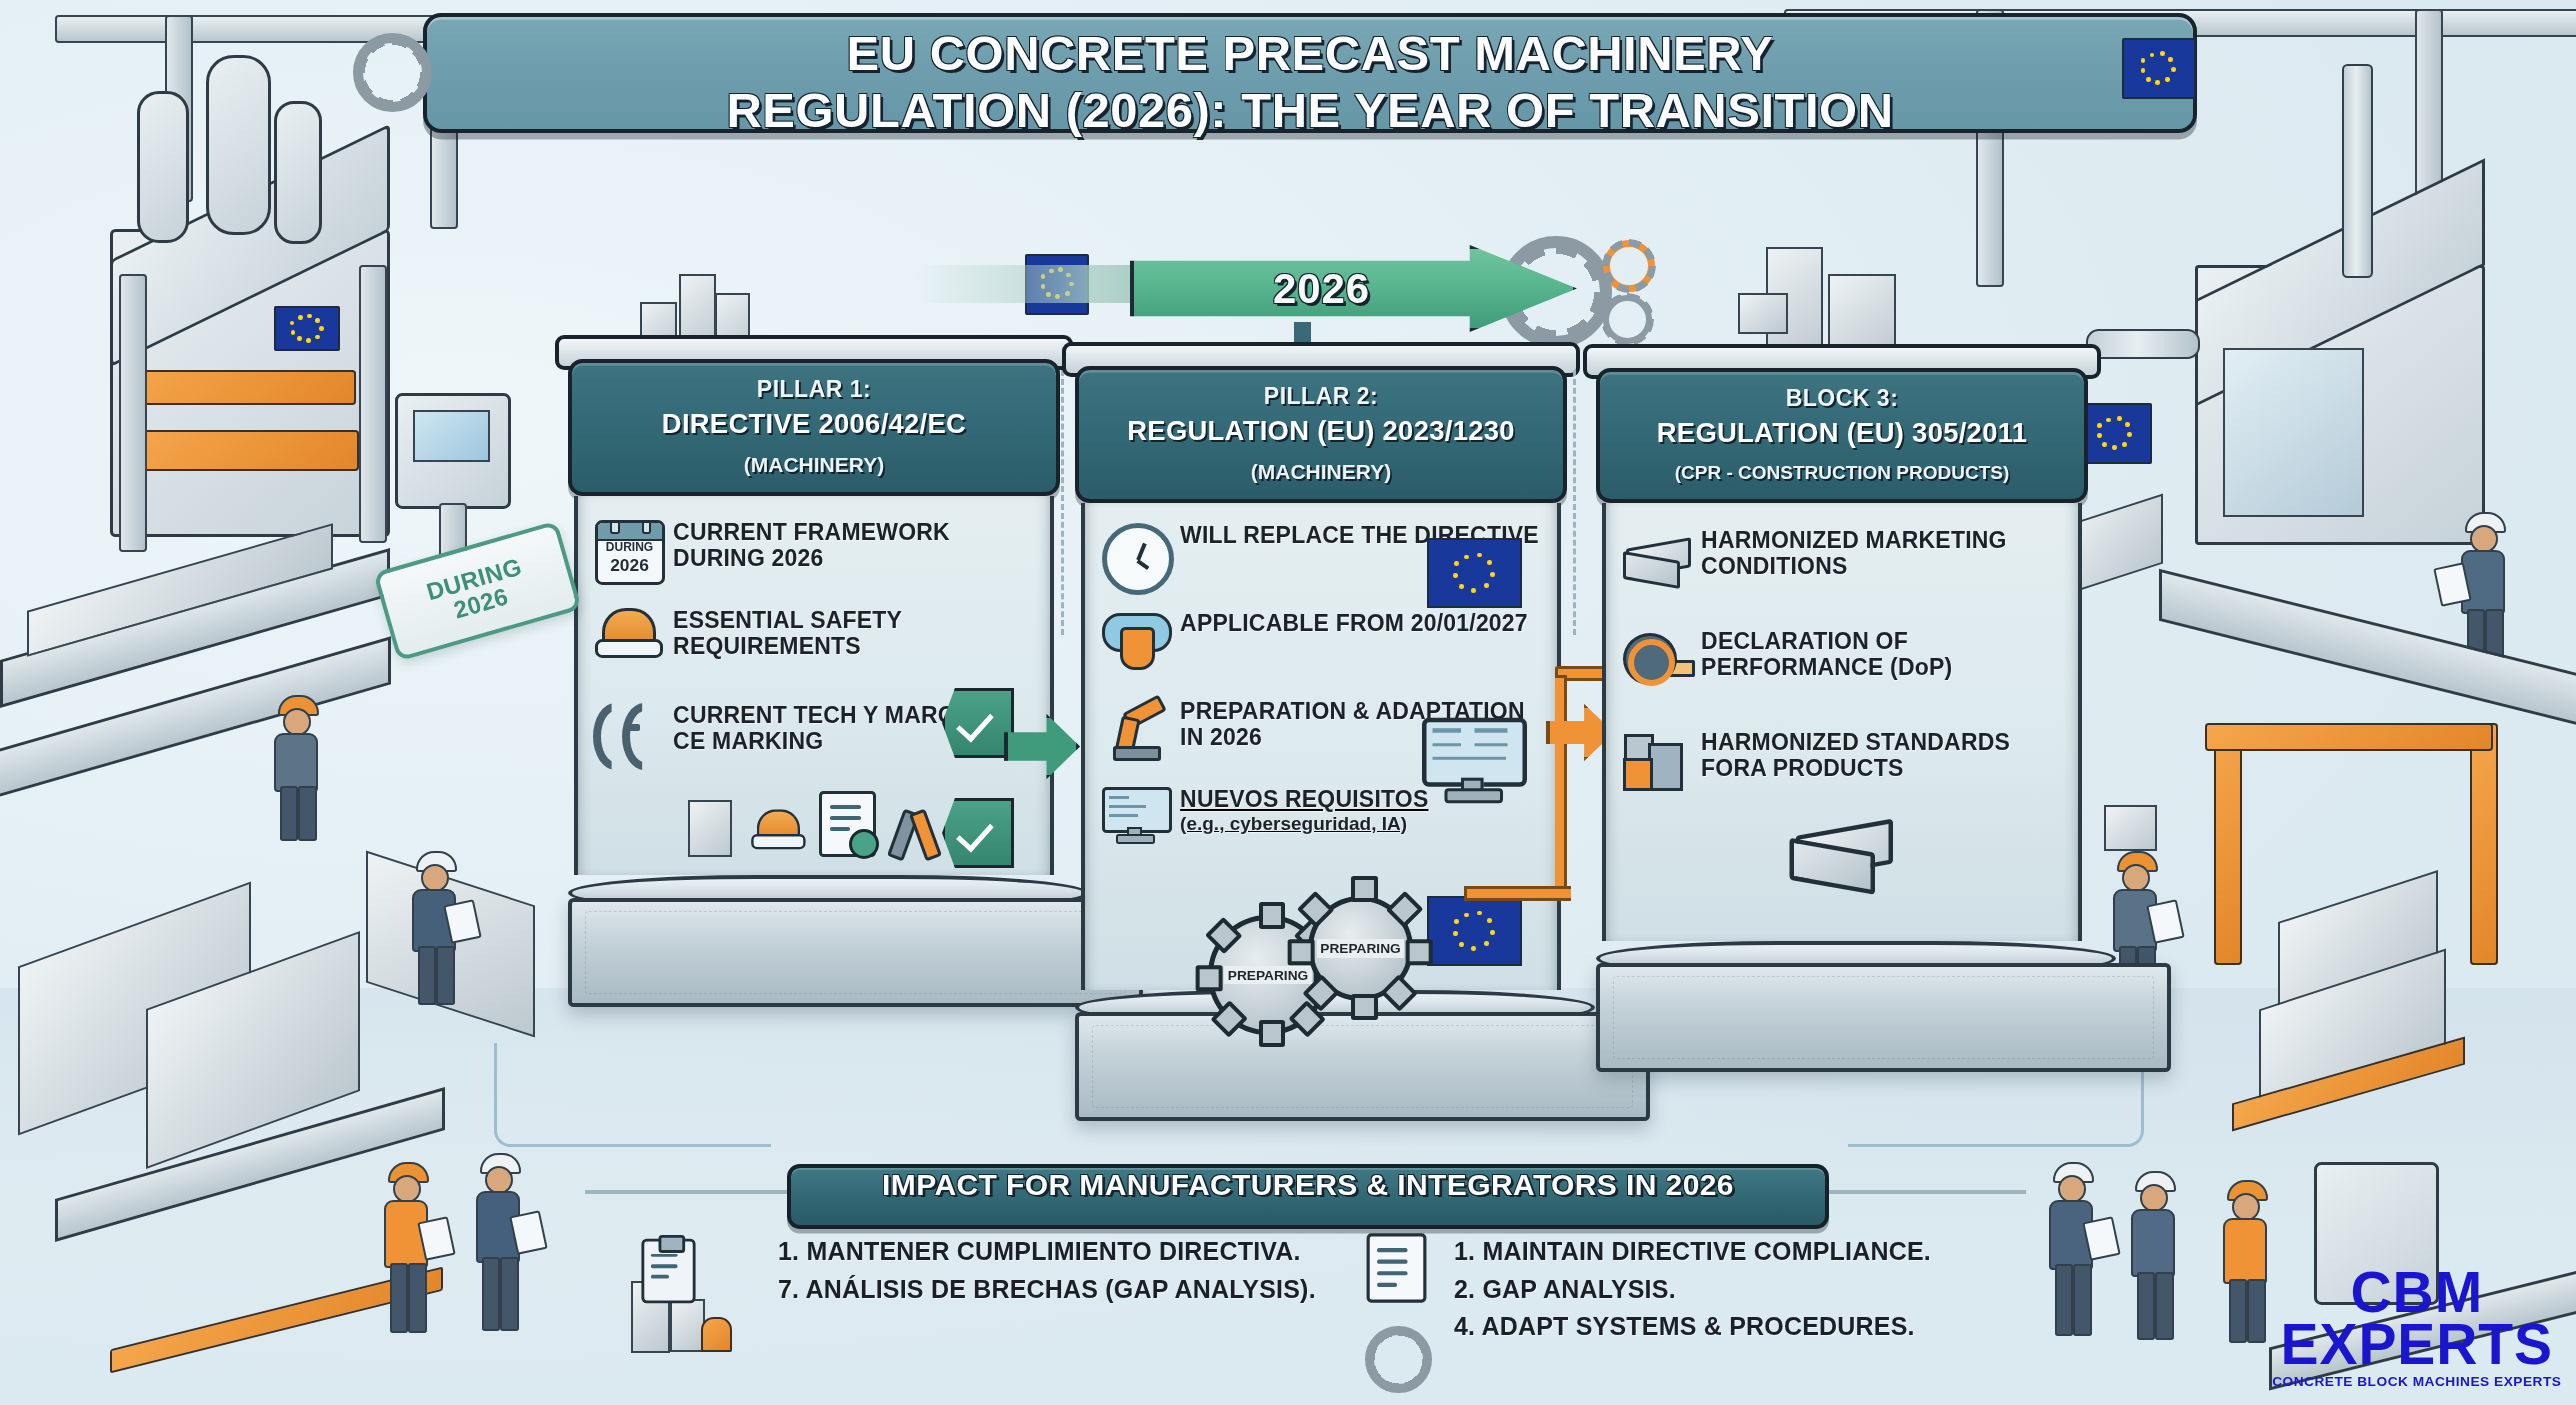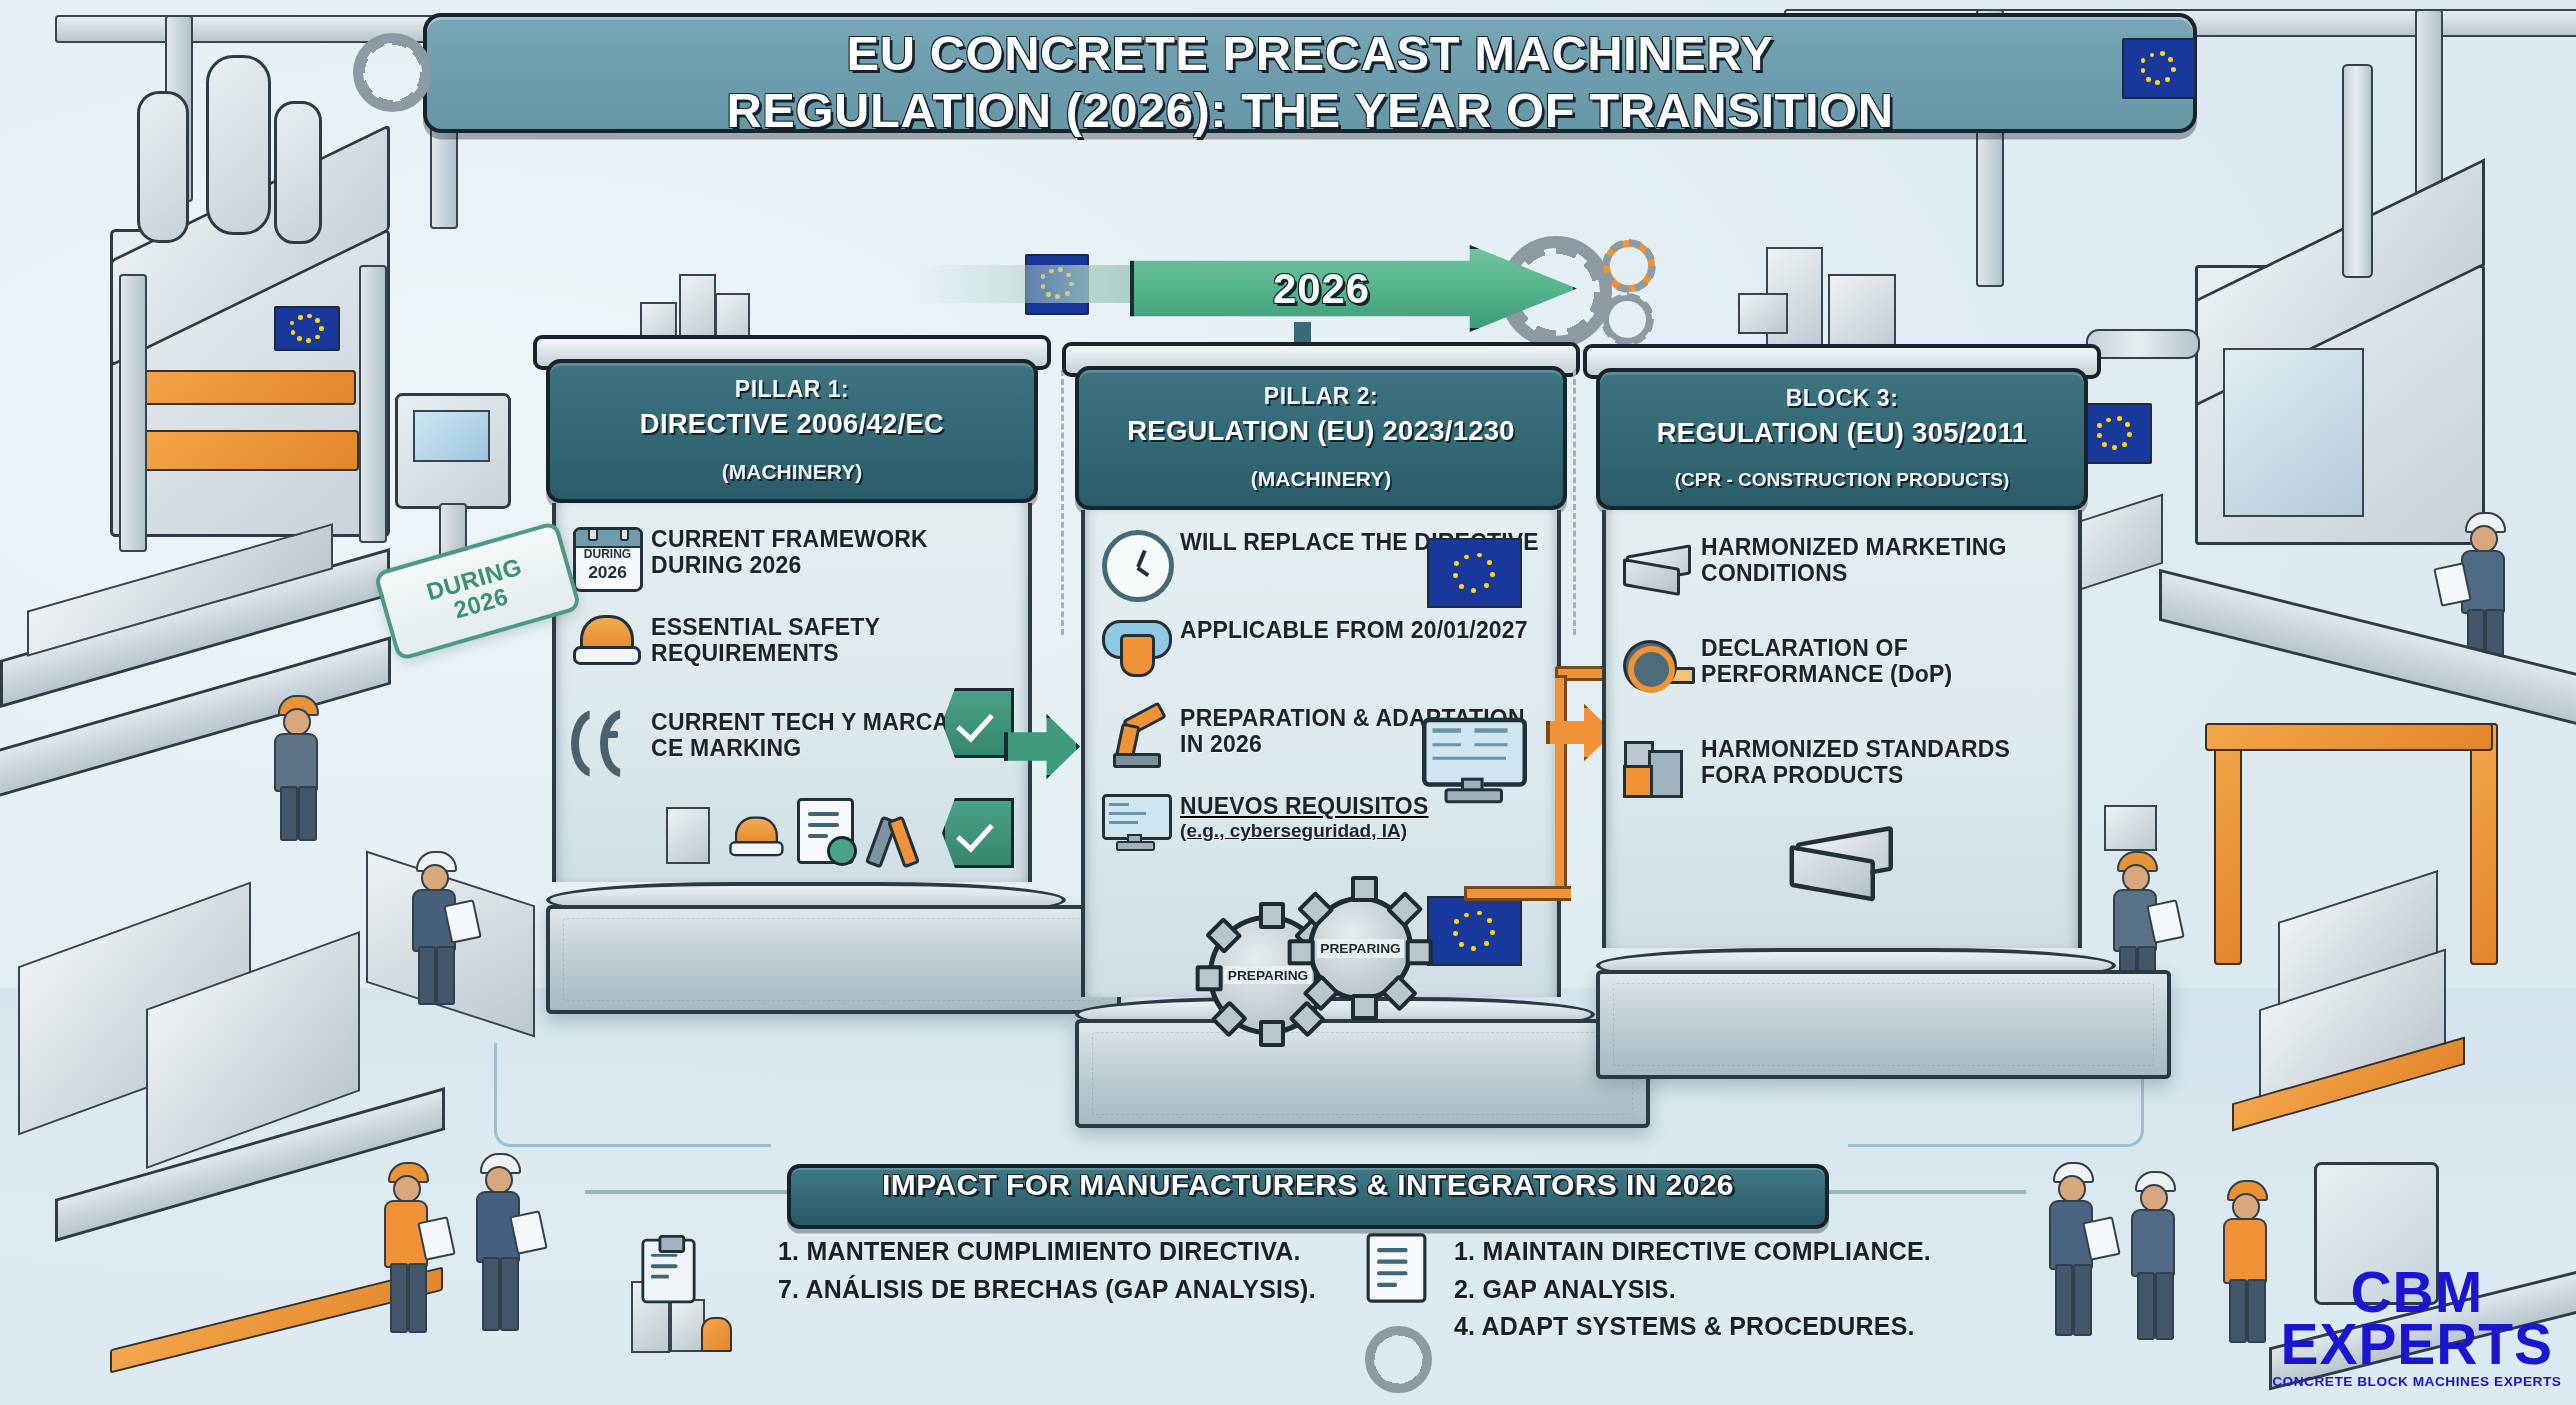--- a/index.html
+++ b/index.html
@@ -67,21 +67,21 @@
     position:relative;border:4.6px solid #18232c;border-radius:14.6px;
     background:linear-gradient(180deg,#3d7480 0%,#346a77 45%,#2b5c69 100%);
     box-shadow:0 5.5px 0 rgba(17,28,35,.3), inset 0 2.7px 0 rgba(255,255,255,.18);
     padding:12.8px 9.1px 14.6px;text-align:center;}
   .pillarCap{position:absolute;left:-12.8px;right:-12.8px;top:-24px;height:27.4px;
     background:linear-gradient(180deg,#f2f6f8,#c4d2d8);border:4.6px solid #18232c;border-radius:9.1px;}
   .ph-pre{color:#eef6f8;font-size:23px;font-weight:700;letter-spacing:0.5px;
     text-shadow:1.8px 1.8px 0 #14222b;}
   .ph-main{color:#fdfefe;font-size:27.4px;font-weight:700;letter-spacing:0.3px;margin-top:5.5px;
     text-shadow:1.8px 1.8px 0 #14222b;}
-  .ph-sub{color:#eaf3f5;font-size:21px;font-weight:700;margin-top:20px;
+  .ph-sub{color:#eaf3f5;font-size:21px;font-weight:700;margin-top:13px;
     text-shadow:1.8px 1.8px 0 #14222b;}
   .pillarBody{
     position:relative;margin:0 auto;width:439px;
     background:linear-gradient(180deg,#e4eef1 0%,#dce9ed 55%,#cfdfe5 100%);
     border-left:4.6px solid #2b3a44;border-right:4.6px solid #2b3a44;
     box-shadow:inset 9.1px 0 14.6px -11px rgba(30,50,60,.45), inset -9.1px 0 14.6px -11px rgba(30,50,60,.45);
     padding:24px 16.5px 18.3px;}
   .pillarBase{position:relative;margin:0 auto;width:512px;height:27.4px;
     background:linear-gradient(180deg,#e9f0f3,#c0cfd6);border:4.6px solid #2b3a44;border-radius:50%/70%;}
   .plinth{position:relative;margin:-12.8px auto 0;width:567px;height:101px;
@@ -424,21 +424,21 @@
   </div>
 
   <div class="bannerTrail"></div>
   <div class="arrowBanner">
     <span>2026</span>
   </div>
 
   <div style="position:absolute;left:1294px;top:322px;width:16.5px;height:44px;background:#3a6a78;"></div>
   <div style="position:absolute;left:1279px;top:364px;width:0;height:0;border-left:24px solid transparent;border-right:24px solid transparent;border-top:22px solid #3a6a78;"></div>
 
-  <div class="pillar" style="left:546px;top:359px;">
+  <div class="pillar" style="left:568px;top:359px;">
     <div class="pillarCap"></div>
     <div class="pillarHead">
       <div class="ph-pre">PILLAR 1:</div>
       <div class="ph-main">DIRECTIVE 2006/42/EC</div>
       <div class="ph-sub">(MACHINERY)</div>
     </div>
     <div class="pillarBody">
 
       <div class="row">
         <div class="ic">

